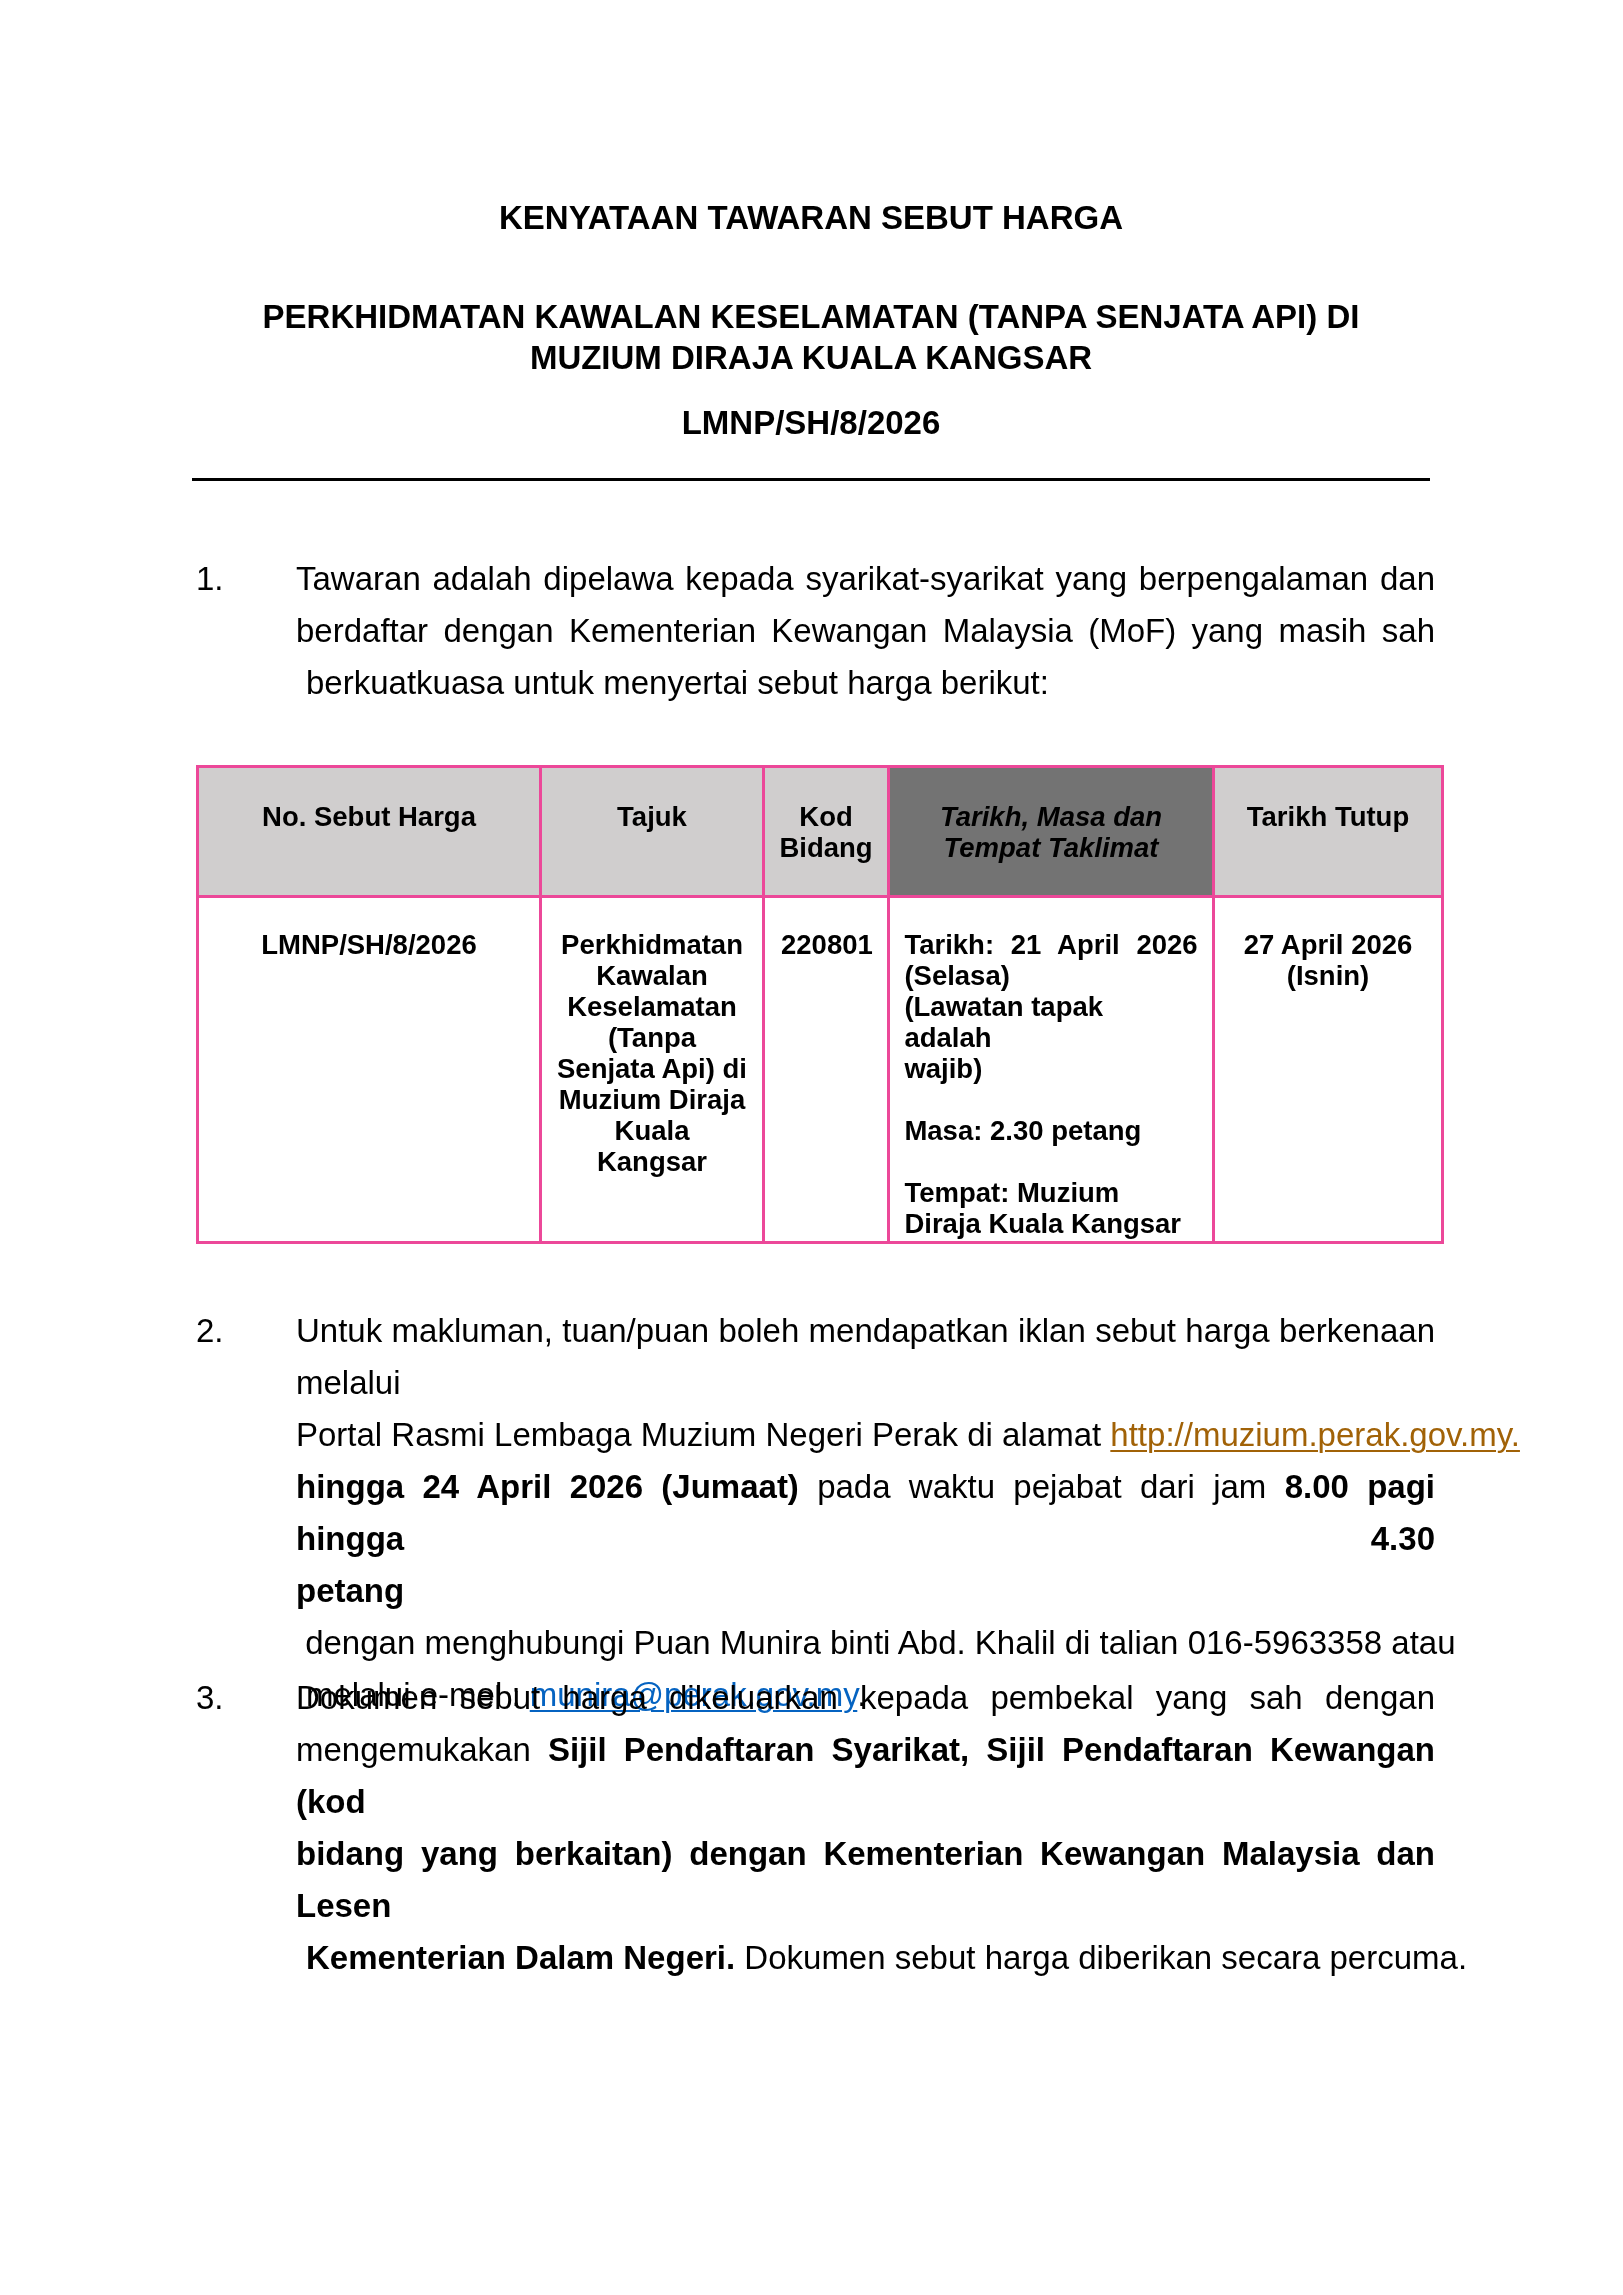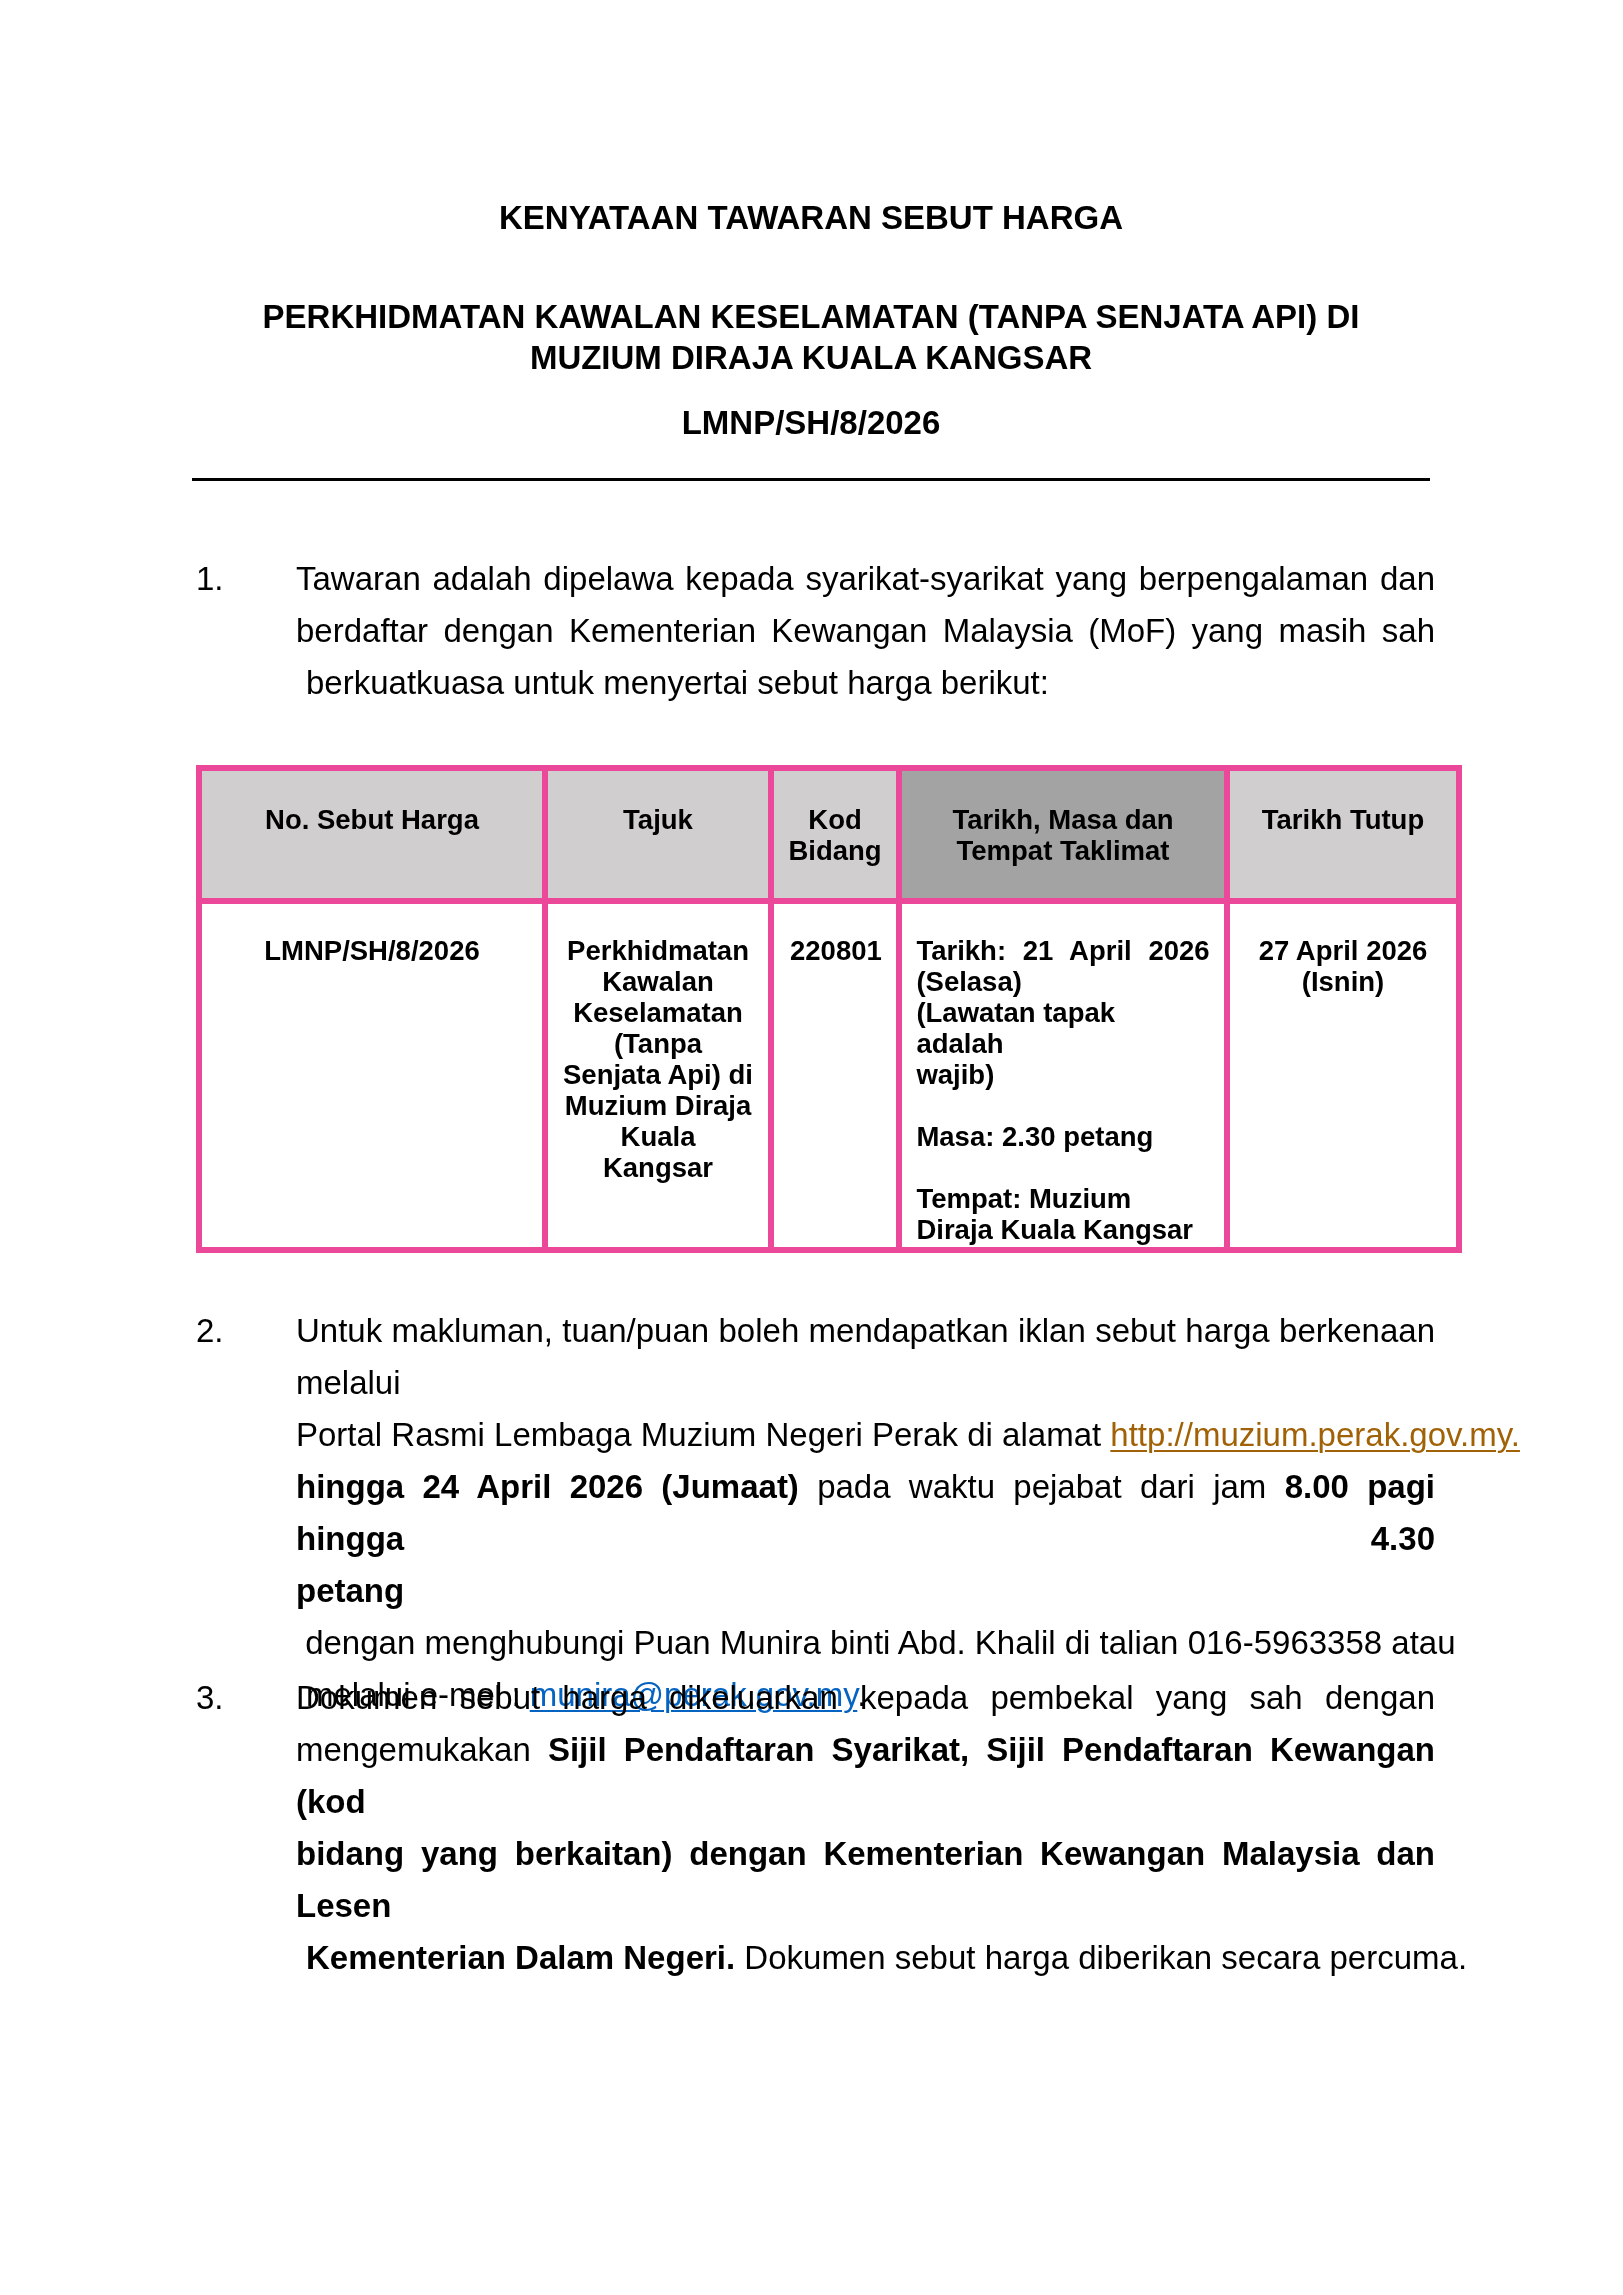--- a/index.html
+++ b/index.html
@@ -33,21 +33,21 @@
   .num { line-height: 52px; }
   b { font-weight: bold; }
   a.lnk { color: #0563C1; text-decoration: underline; text-decoration-thickness: 2px; text-underline-offset: 3.9px; }
 
   
   #tbl {
     position: absolute; left: 196px; top: 765px;
     border-collapse: collapse; table-layout: fixed;
     font-size: 27.5px; line-height: 31px; font-weight: bold;
   }
-  #tbl td, #tbl th { border: 6px solid #ec4899; vertical-align: top; padding: 0; }
+  #tbl td, #tbl th { border: 3px solid #ec4899; vertical-align: top; padding: 0; }
   #tbl th { background: #D0CECE; height: 127px; text-align: center; font-weight: bold; }
   #tbl th .cell { padding: 33px 6.5px 0 6.5px; }
   #tbl td { height: 343px; }
   #tbl td .cell { padding: 31px 14.4px 0 14.4px; }
   #tbl .c1 { width: 340px; }
   #tbl .c2 { width: 220px; }
   #tbl .c3 { width: 122px; }
   #tbl .c4 { width: 322px; }
   #tbl .c5 { width: 226px; }
   .ctr { text-align: center; }
@@ -82,21 +82,21 @@
           </th>
         <th class="c2" style="background: rgb(208, 206, 206);">
             <div class="cell">Tajuk</div>
           </th>
         <th class="c3" style="background: rgb(208, 206, 206);">
           <div class="cell">
             <div>Kod</div>
             <div>Bidang</div>
           </div>
         </th>
-        <th class="c4" style="background: #a3a3a3;">
+        <th class="c4" style="background: #737373; font-style: italic;">
           <div class="cell">
             <div>Tarikh, Masa dan</div>
             <div>Tempat Taklimat</div>
           </div>
         </th>
         <th class="c5" style="background: rgb(208, 206, 206);">
             <div class="cell">Tarikh Tutup</div>
           </th>
       </tr>
     </thead>

